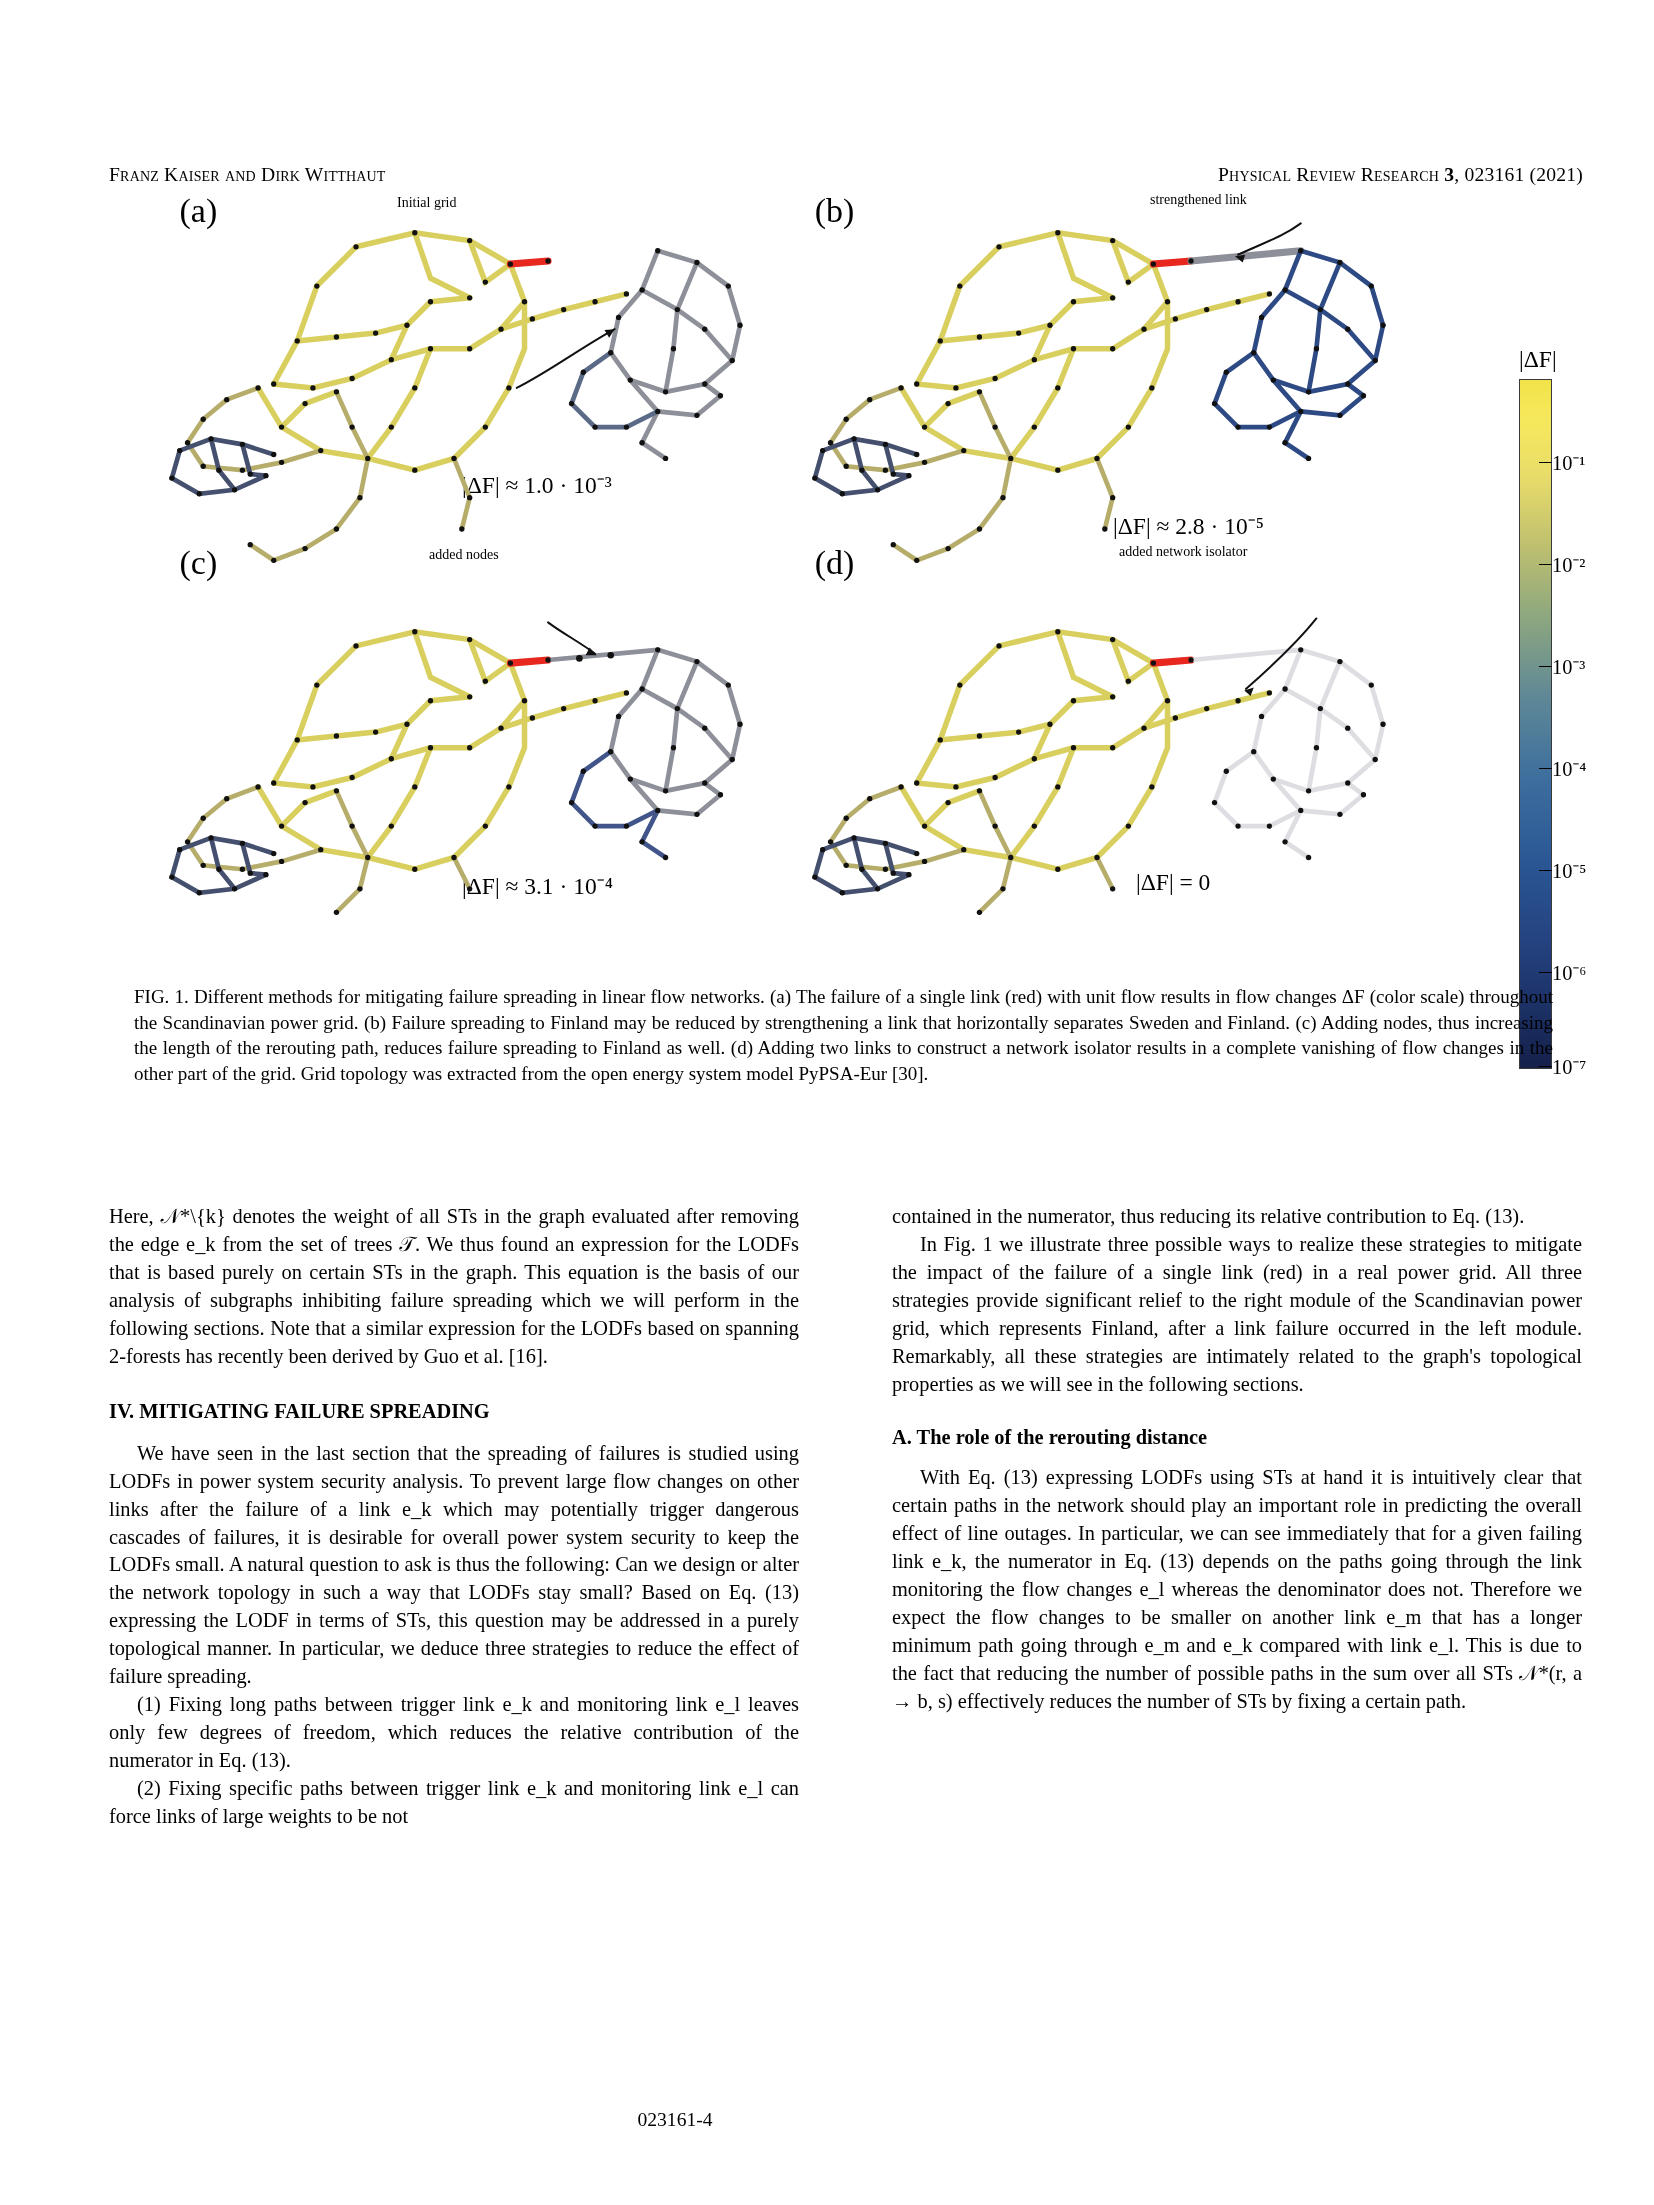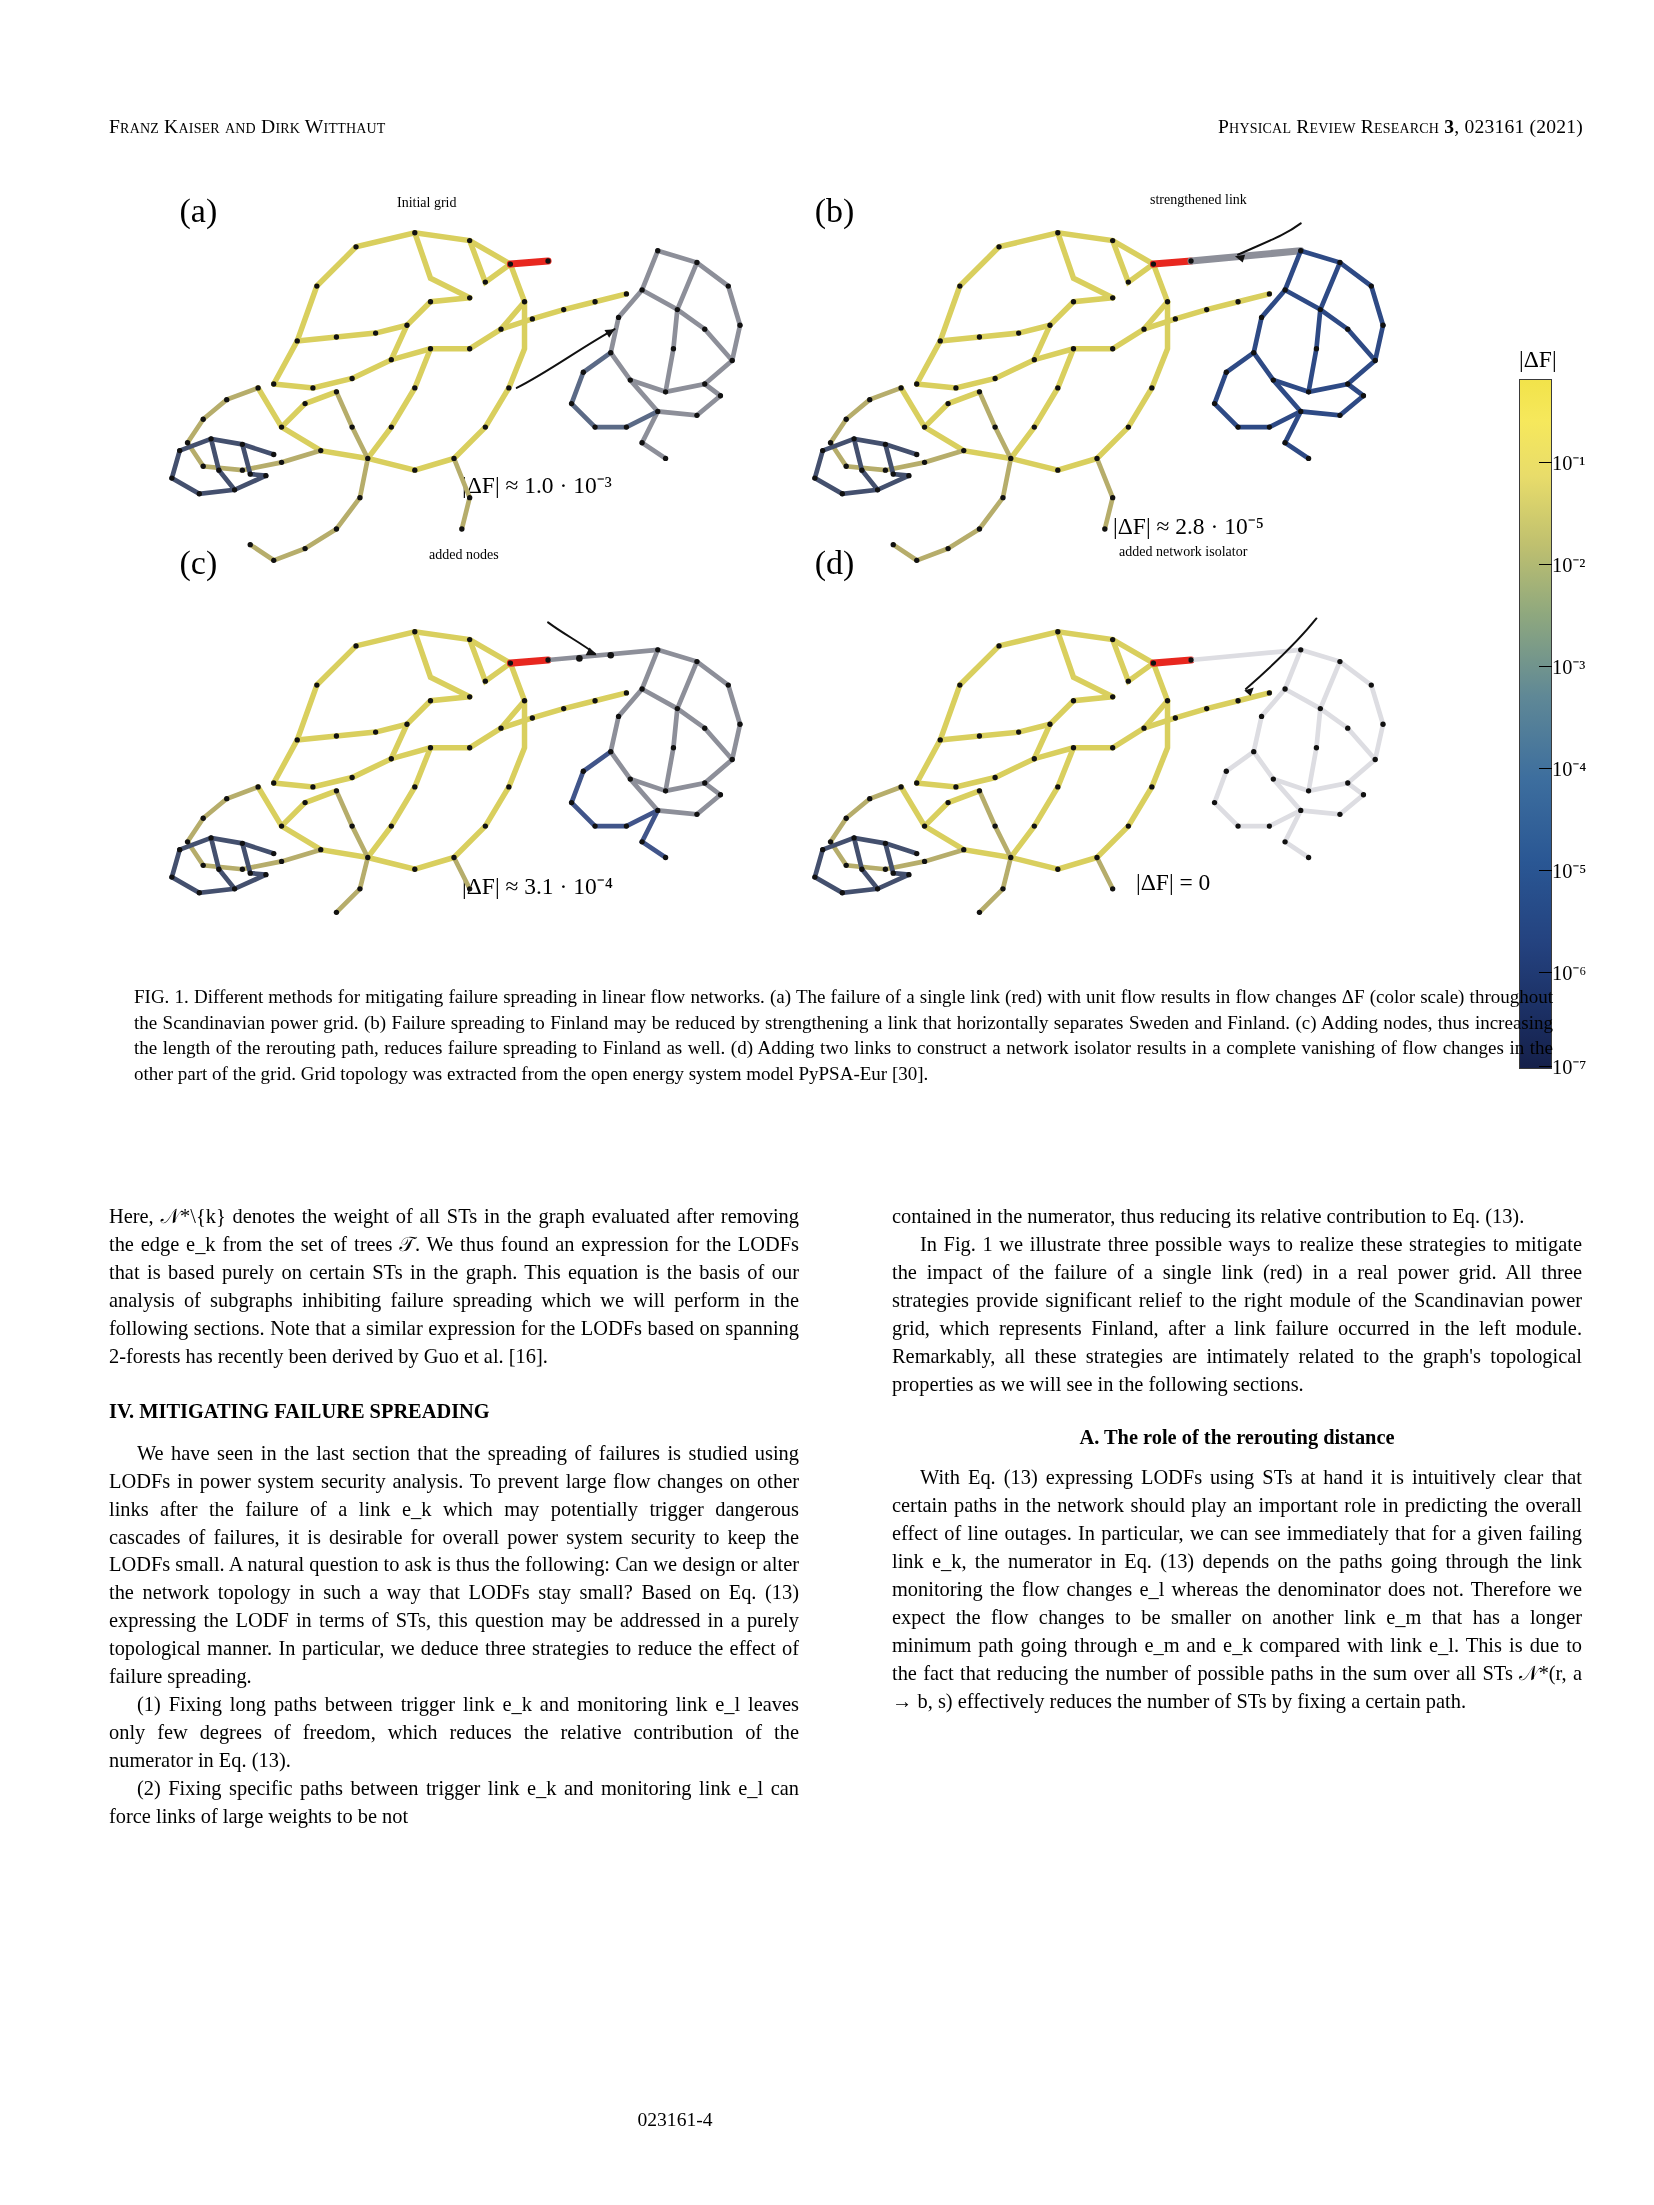--- a/index.html
+++ b/index.html
@@ -29,21 +29,21 @@
     left: 93px;
     top: 116px;
     width: 1474px;
     display: flex;
     justify-content: space-between;
     align-items: baseline;
     font-size: 19.6px;
     letter-spacing: 0.2px;
   }
   .runninghead .authors { font-variant: small-caps; }
-  .runninghead .journal { font-variant: small-caps; }
+  .runninghead .journal { font-variant: small-caps; margin-top: 48px; }
   .runninghead .journal b { font-weight: bold; }
 
   
   .figure {
     position: absolute;
     left: 93px;
     top: 176px;
     width: 1474px;
     height: 784px;
   }
@@ -166,21 +166,20 @@
   .col p.noindent { text-indent: 0; }
   .sec-head {
     text-align: left;
     font-weight: bold;
     font-size: 20.4px;
     margin: 27px 0 14px 0;
     text-indent: 0;
     font-variant: small-caps;
   }
   .subsec-head {
-    text-align: center;
     font-weight: bold;
     font-size: 20.4px;
     margin: 25px 0 12.5px 0;
     text-indent: 0;
   }
 
   
   .footer {
     position: absolute;
     left: 0;

